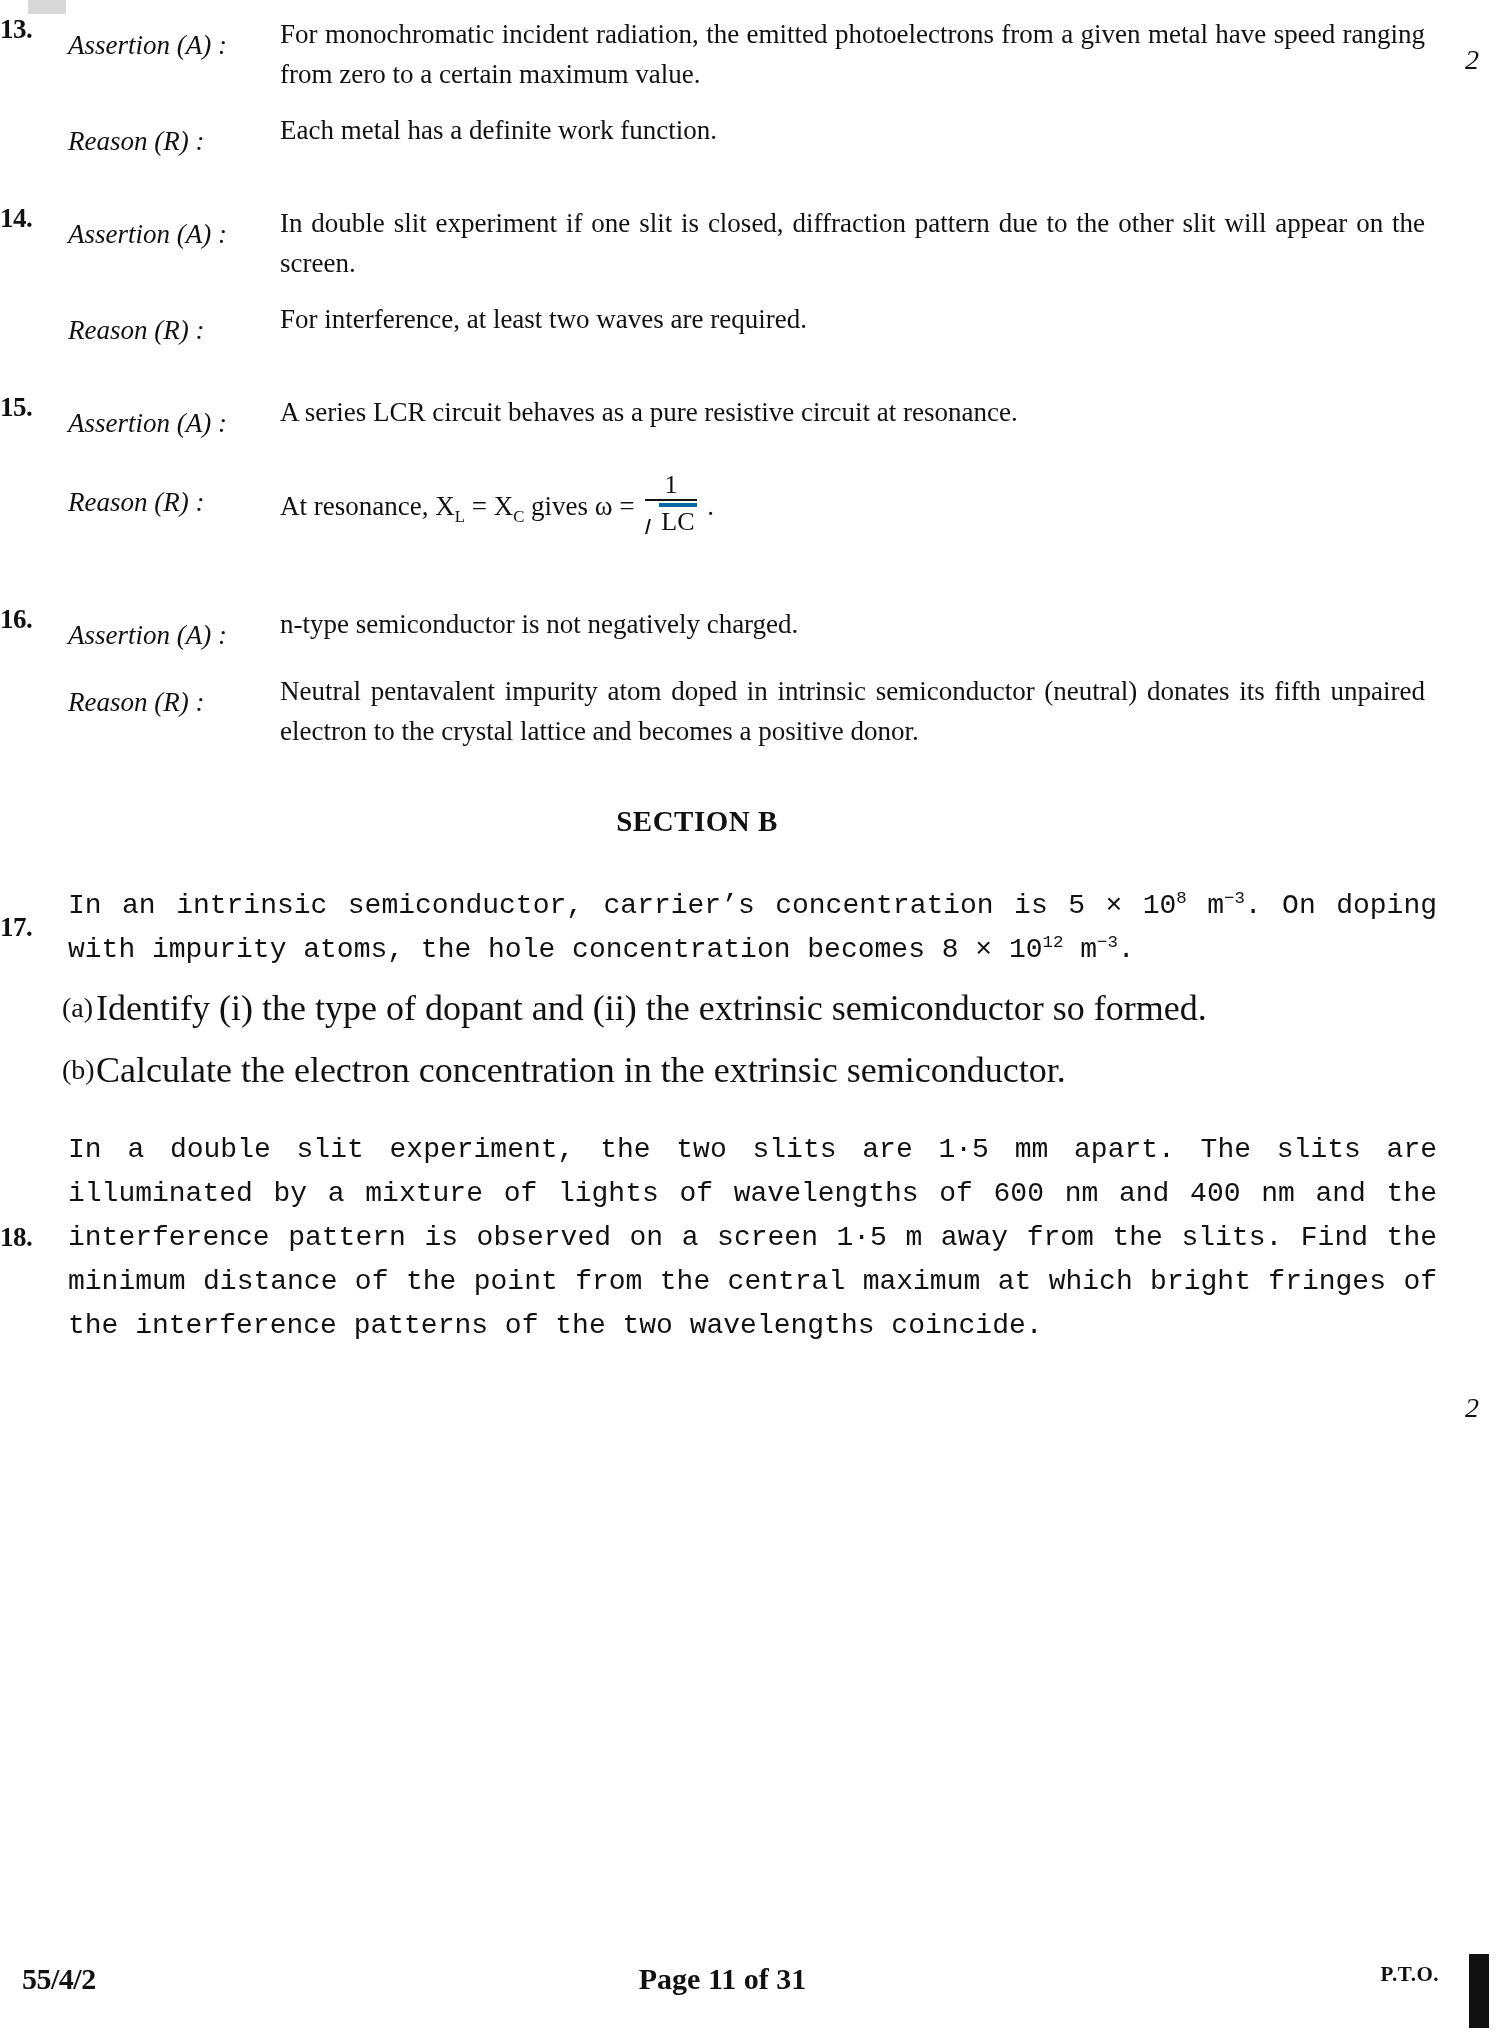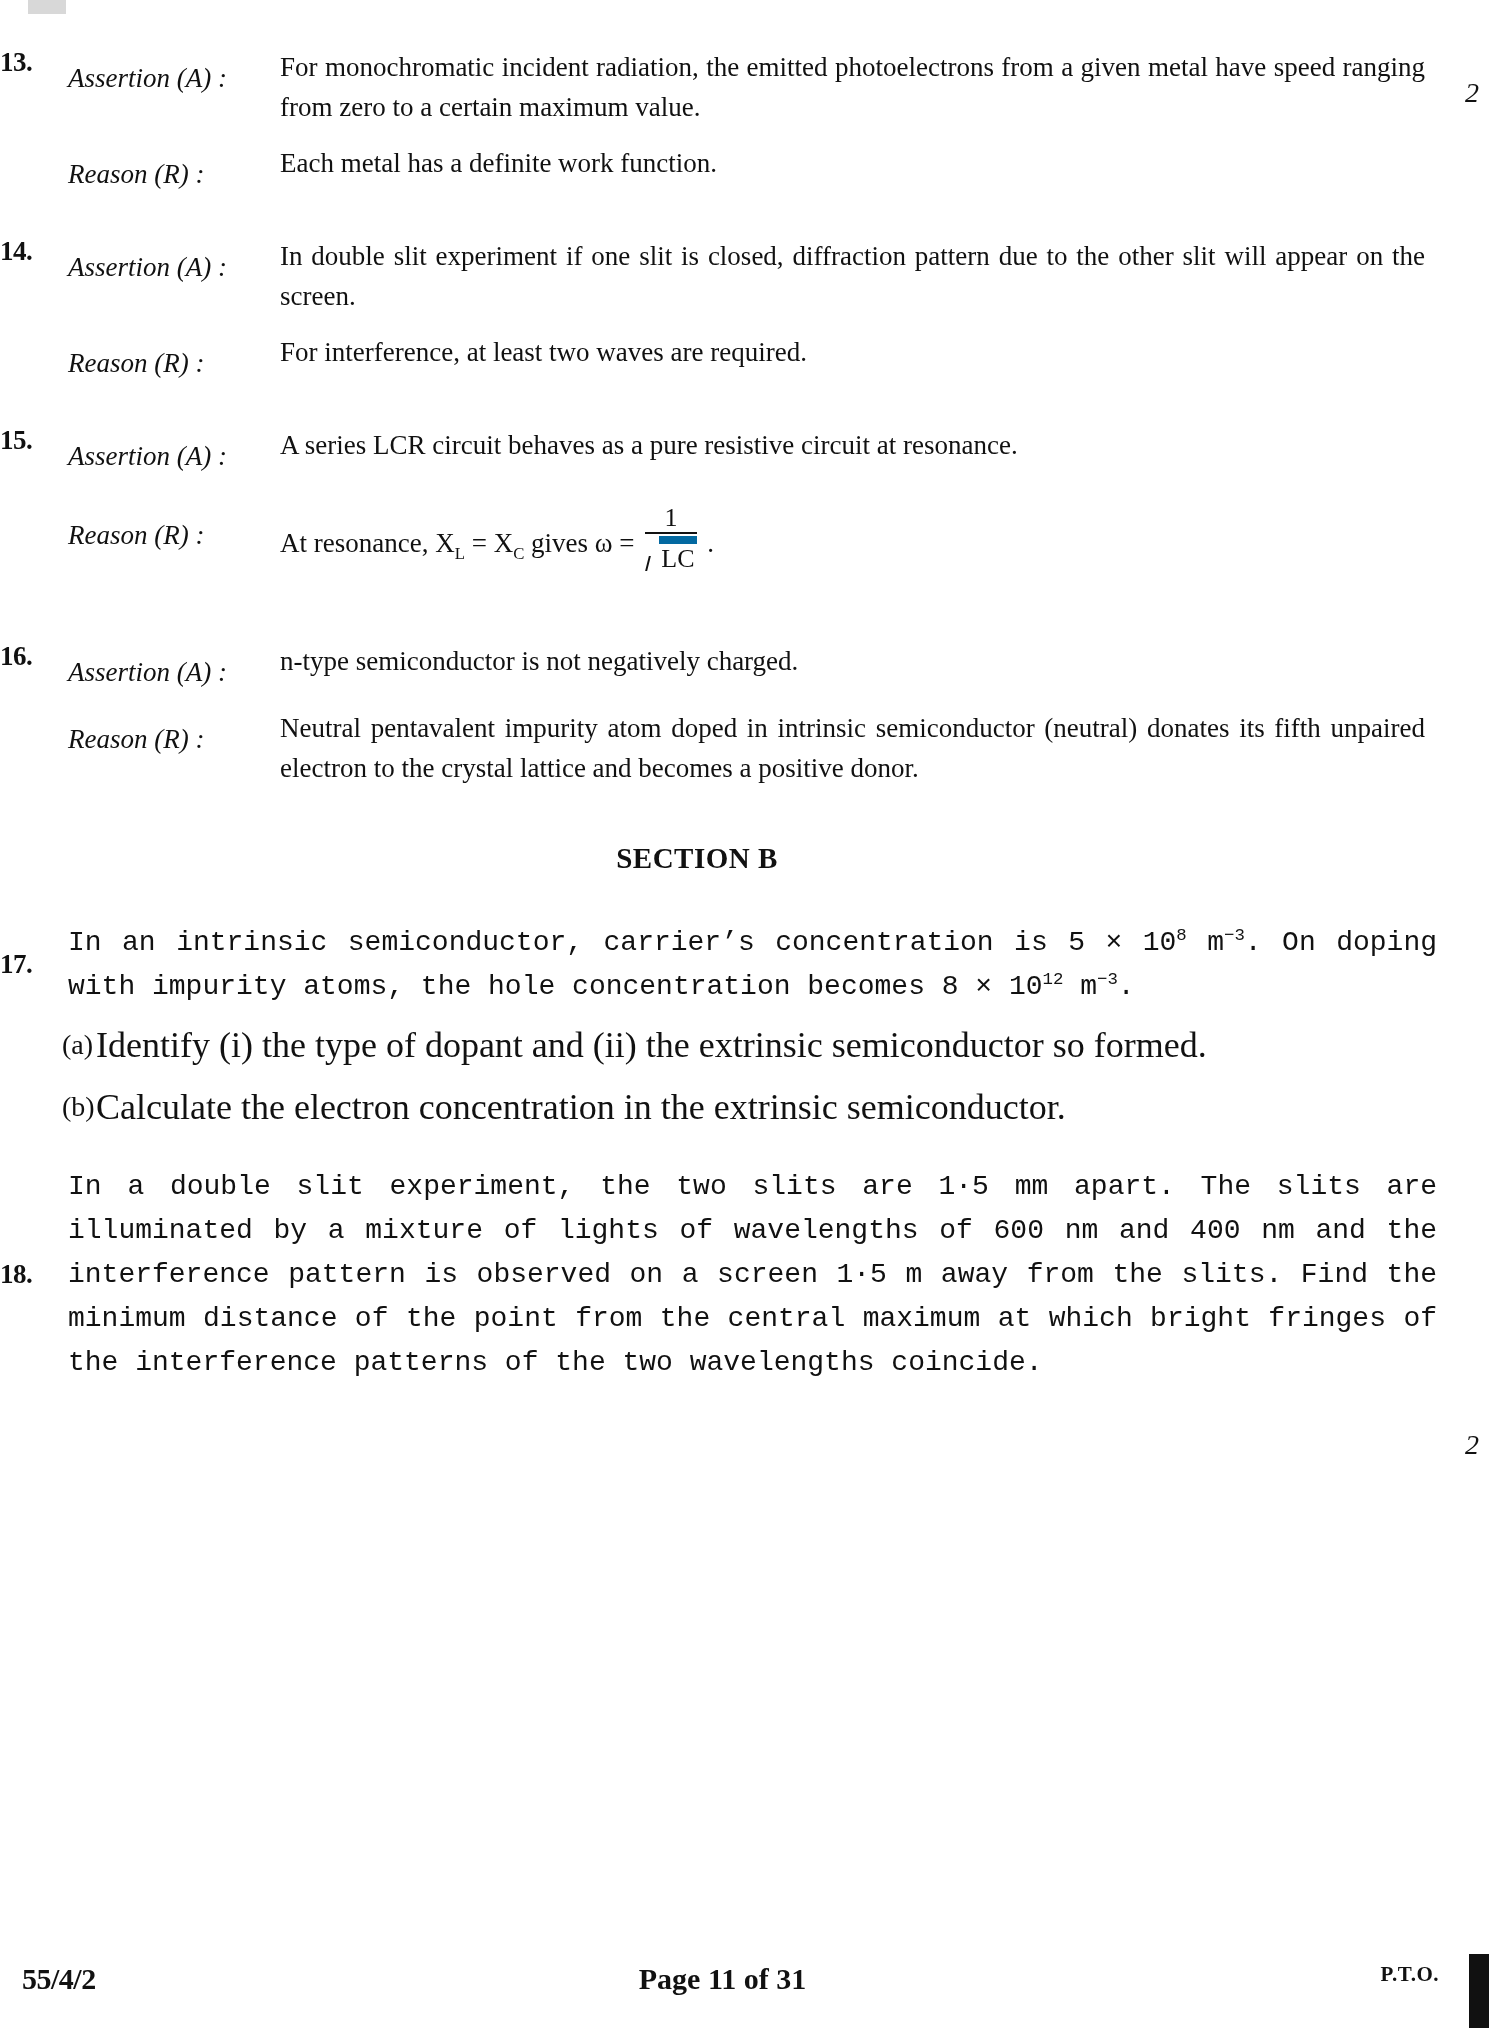--- a/index.html
+++ b/index.html
@@ -179,21 +179,21 @@
     position: absolute;
     left: 2px;
     bottom: 2px;
     width: 11px;
     height: 15px;
     border-left: 2px solid #111;
     transform: skewX(-14deg);
   }
   .sqrt .rad {
     display: inline-block;
-    border-top: 8px solid #0369a1;
+    border-top: 4px solid #0369a1;
     padding: 1px 2px 0 2px;
   }
 
   
   .footer {
     position: absolute;
     left: 0;
     right: 0;
     bottom: 20px;
     height: 52px;
@@ -229,21 +229,21 @@
     right: 16px;
     bottom: 6px;
     width: 20px;
     height: 74px;
     background: #111;
   }
 
   .content {
     position: absolute;
     left: 0;
-    top: 33px;
+    top: 0;
     width: 1505px;
   }
 </style>
 </head>
 <body>
 
 <div class="page">
 
   <div class="scan-artifact"></div>
 

